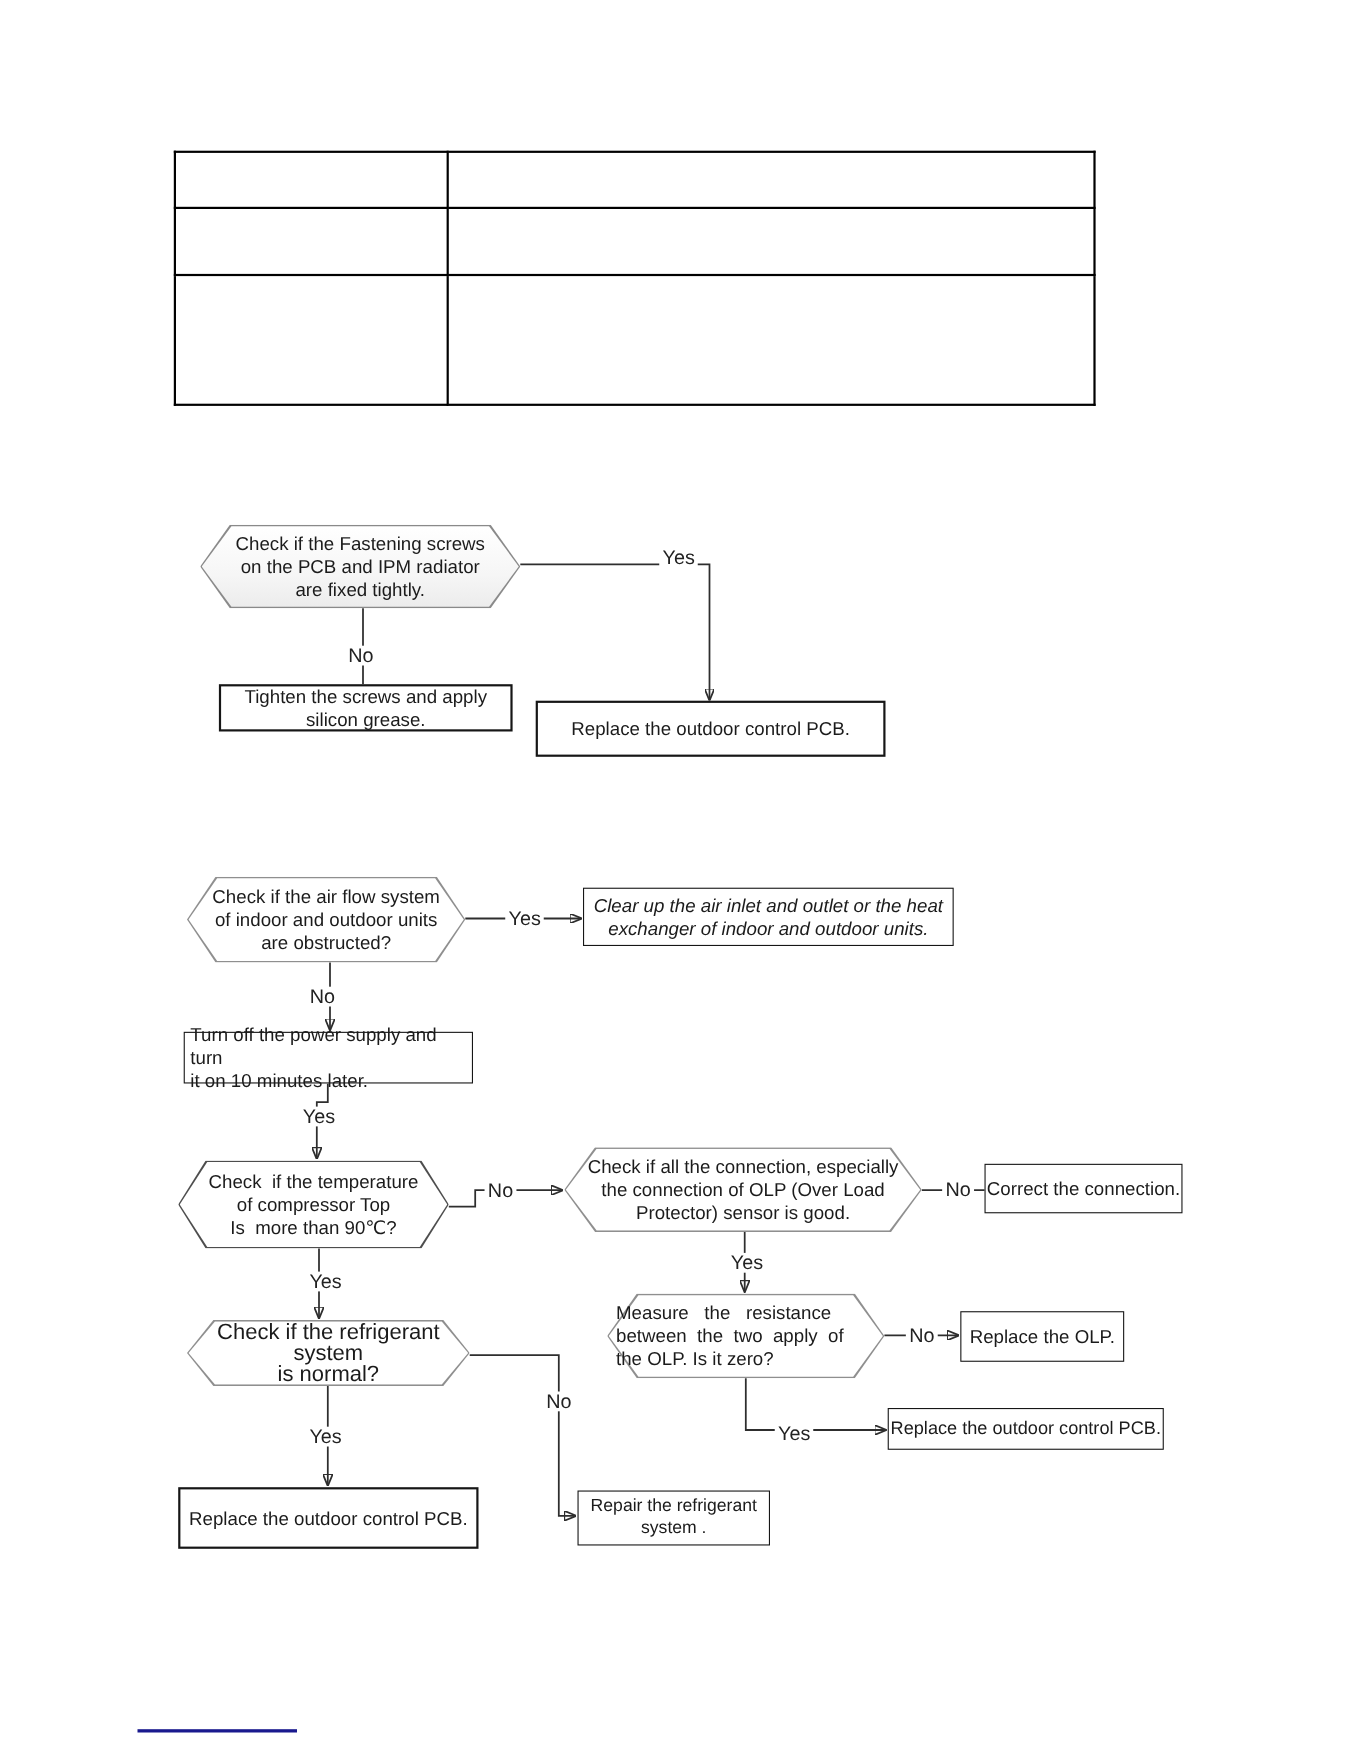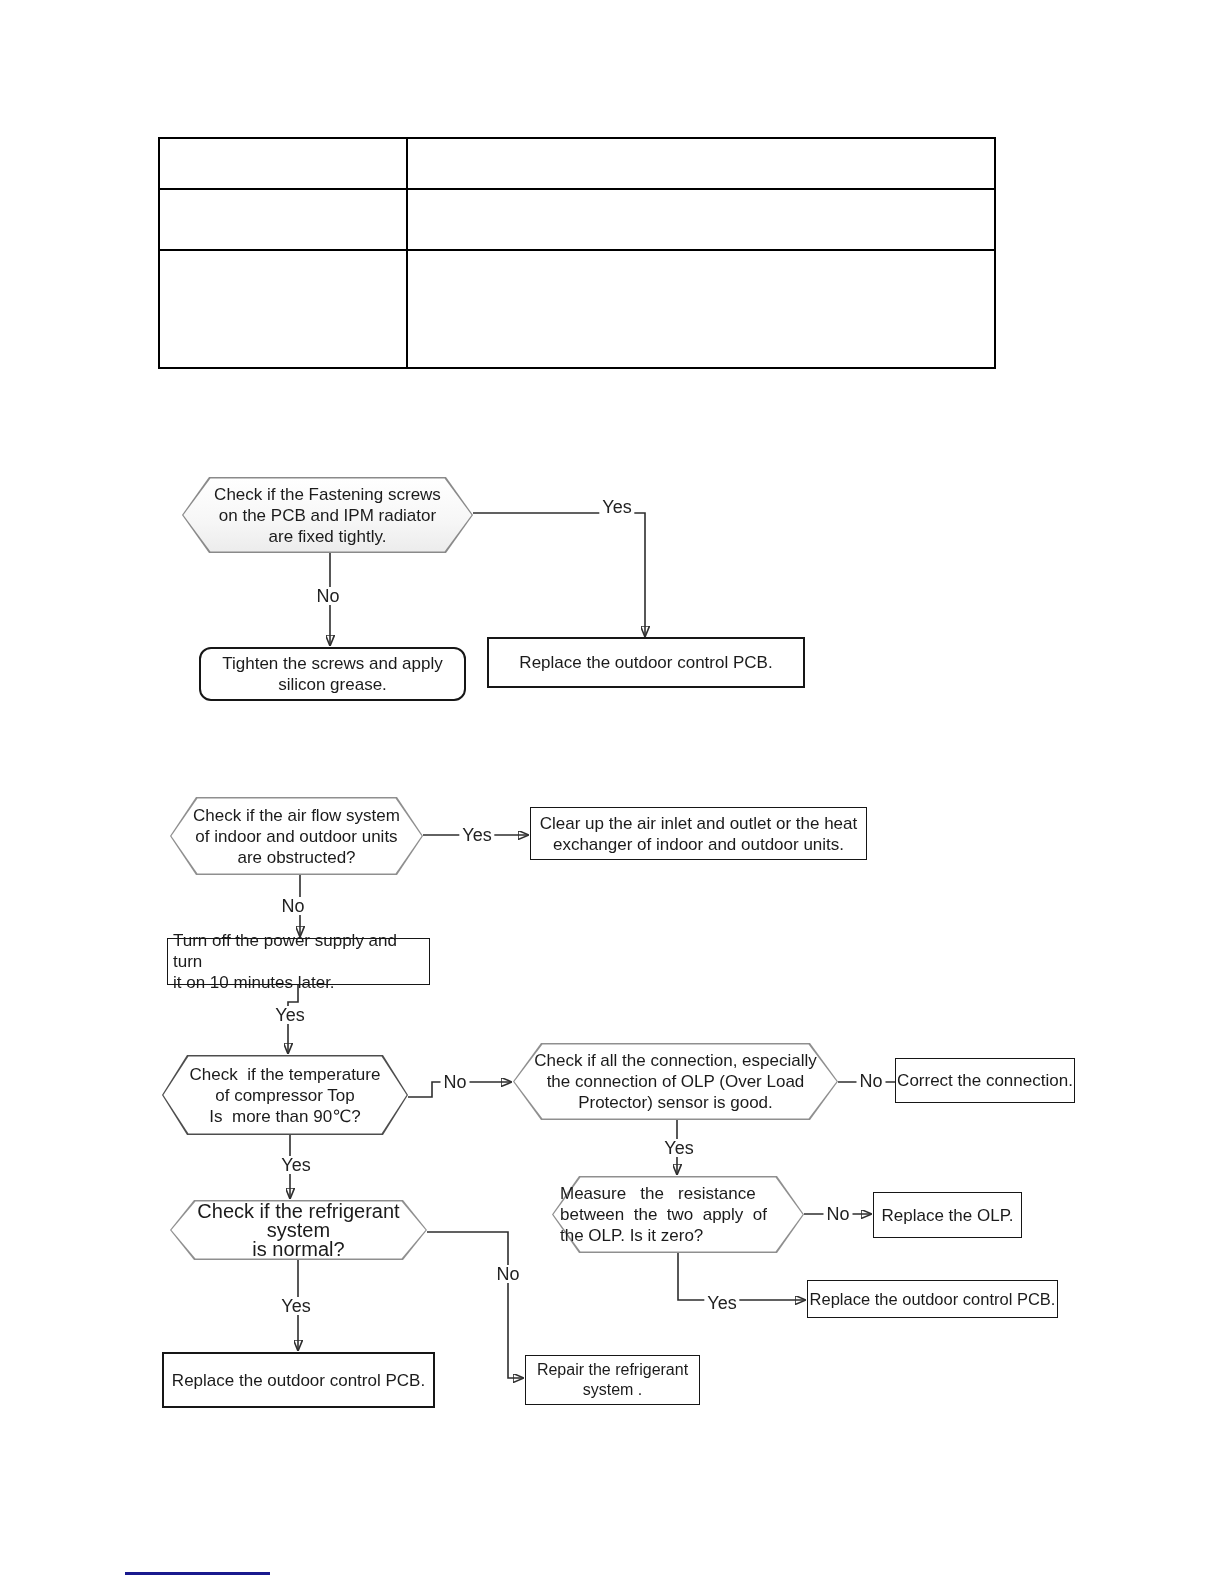--- a/index.html
+++ b/index.html
@@ -90,33 +90,33 @@
 
   <div class="hex shadow-strong grad" style="left:182px;top:477px;width:291px;height:76px;--cut:27px;">
     <div class="hx-b"></div>
     <div class="hx-f"></div>
     <div class="hx-t">Check if the Fastening screws
 on the PCB and IPM radiator
 are fixed tightly.</div>
   </div>
   <div class="lbl" style="left:617px;top:507px;">Yes</div>
   <div class="lbl" style="left:328px;top:596px;">No</div>
-  <div class="fbox" style="left:199px;top:647px;width:267px;height:54px;border-radius:12px;">Tighten the screws and apply
+  <div class="fbox" style="left:199px;top:622px;width:267px;height:43px;">Tighten the screws and apply
 silicon grease.</div>
   <div class="fbox" style="left:487px;top:637px;width:318px;height:51px;">Replace the outdoor control PCB.</div>
 
   <div class="hex shadow-soft" style="left:170px;top:797px;width:253px;height:78px;--cut:26px;">
     <div class="hx-b"></div>
     <div class="hx-f"></div>
     <div class="hx-t">Check if the air flow system
 of indoor and outdoor units
 are obstructed?</div>
   </div>
   <div class="lbl" style="left:477px;top:835px;">Yes</div>
-  <div class="fbox thin" style="left:530px;top:807px;width:337px;height:53px;">Clear up the air inlet and outlet or the heat
+  <div class="fbox thin" style="left:530px;top:807px;width:337px;height:53px;font-style:italic;">Clear up the air inlet and outlet or the heat
 exchanger of indoor and outdoor units.</div>
   <div class="lbl" style="left:293px;top:906px;">No</div>
   <div class="fbox thin left" style="left:167px;top:938px;width:263px;height:47px;">Turn off the power supply and turn
 it on 10 minutes later.</div>
   <div class="lbl" style="left:290px;top:1015px;">Yes</div>
 
   <div class="hex plain" style="left:162px;top:1055px;width:246px;height:80px;--cut:25px;">
     <div class="hx-b"></div>
     <div class="hx-f"></div>
     <div class="hx-t">Check  if the temperature

